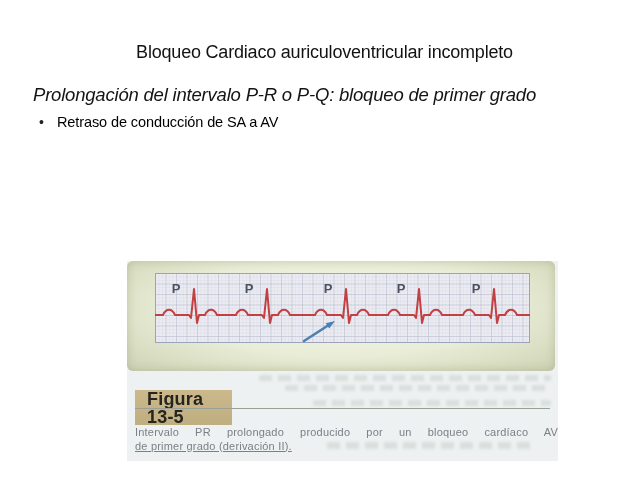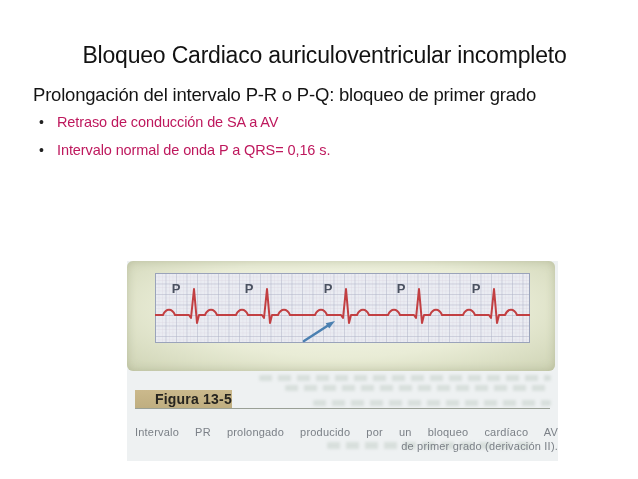--- a/index.html
+++ b/index.html
@@ -8,40 +8,41 @@
     width:638px;height:479px;
     background:#ffffff;
     font-family:"Liberation Sans", sans-serif;
     color:#161616;
     overflow:hidden;
   }
   .title{
     position:absolute;top:42px;left:0;right:0;
     margin:0;
     text-align:center;
-    font-size:23px;font-weight:500;color:#121212;
+    font-size:18px;font-weight:500;color:#121212;
     letter-spacing:-0.2px;
     padding-left:11px;
   }
   .subtitle{
     position:absolute;top:84px;left:33px;
     margin:0;
     font-size:18.5px;font-weight:500;color:#141414;
     letter-spacing:-0.2px;
+    font-style:italic;
   }
   ul.bullets{
     position:absolute;top:112px;left:57px;
     margin:0;padding:0;list-style:none;
     width:552px;
   }
   ul.bullets li{
     position:relative;
     font-size:14.5px;line-height:21px;
     margin-bottom:7px;
-    color:#be185d;
+    color:#000000;
     letter-spacing:-0.1px;
   }
   ul.bullets li::before{
     content:"\2022";
     position:absolute;left:-18px;top:0;
     font-size:14px;color:#222;
   }
   
   .scan{
     position:absolute;left:127px;top:261px;width:431px;height:200px;
@@ -62,54 +63,53 @@
     background:repeating-linear-gradient(90deg,#aebdb4 0 13px, rgba(255,255,255,0) 13px 19px);
     opacity:0.35;
     filter:blur(1.5px);
     border-radius:2px;
   }
   .bleed.b1{left:132px;top:114px;width:292px;}
   .bleed.b2{left:158px;top:124px;width:266px;}
   .bleed.b3{left:186px;top:139px;width:238px;}
   .bleed.b4{left:200px;top:181px;width:205px;height:7px;}
   .figlabel{
-    position:absolute;left:8px;top:129px;width:97px;height:18px;
+    position:absolute;left:8px;top:129px;width:97px;height:35px;
     background:linear-gradient(#cbb98c,#bfae80);
     color:#26241f;
-    font-size:14px;font-weight:bold;
+    font-size:18px;font-weight:bold;
     line-height:18px;
-    padding-left:20px;
+    padding-left:12px;
     box-sizing:border-box;
     letter-spacing:0.2px;
   }
   .figrule{
     position:absolute;left:8px;top:147px;width:415px;height:1px;
     background:#9aa096;
   }
   .caption{
     position:absolute;left:8px;top:165px;width:423px;
     font-size:11px;line-height:13.5px;
     color:#7b8087;
     letter-spacing:0.2px;
   }
   .caption .cap1{text-align:justify;text-align-last:justify;white-space:nowrap;}
-  .caption .cap2{text-align:right;}
+  .caption .cap2{text-align:left;text-decoration:underline;}
 </style>
 </head>
 <body>
 
 <div class="slide">
 
   <h1 class="title">Bloqueo Cardiaco auriculoventricular incompleto</h1>
 
   <h2 class="subtitle">Prolongación del intervalo P-R o P-Q: bloqueo de primer grado</h2>
 
   <ul class="bullets">
     <li><span>Retraso de conducción de SA a AV</span></li>
-    <li><span>Intervalo normal de onda P a QRS= 0,16 s.</span></li>
   </ul>
 
   <div class="scan">
 
     <div class="mat">
       <svg class="ecg-svg" viewBox="0 0 375 70" xmlns="http://www.w3.org/2000/svg">
         <defs>
           <pattern id="gridMinor" width="3.5" height="3.5" patternUnits="userSpaceOnUse">
             <path d="M3.5 0 L0 0 0 3.5" fill="none" stroke="#d8d3de" stroke-width="0.6"></path>
           </pattern>

